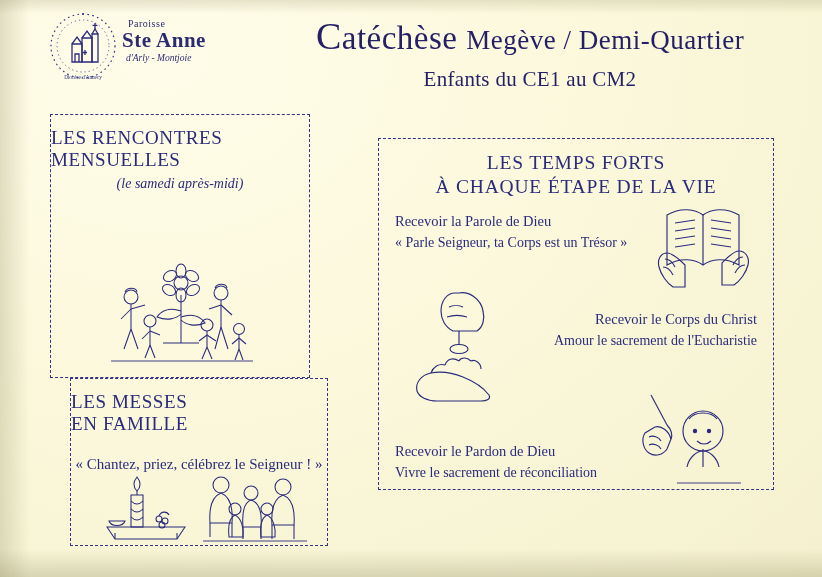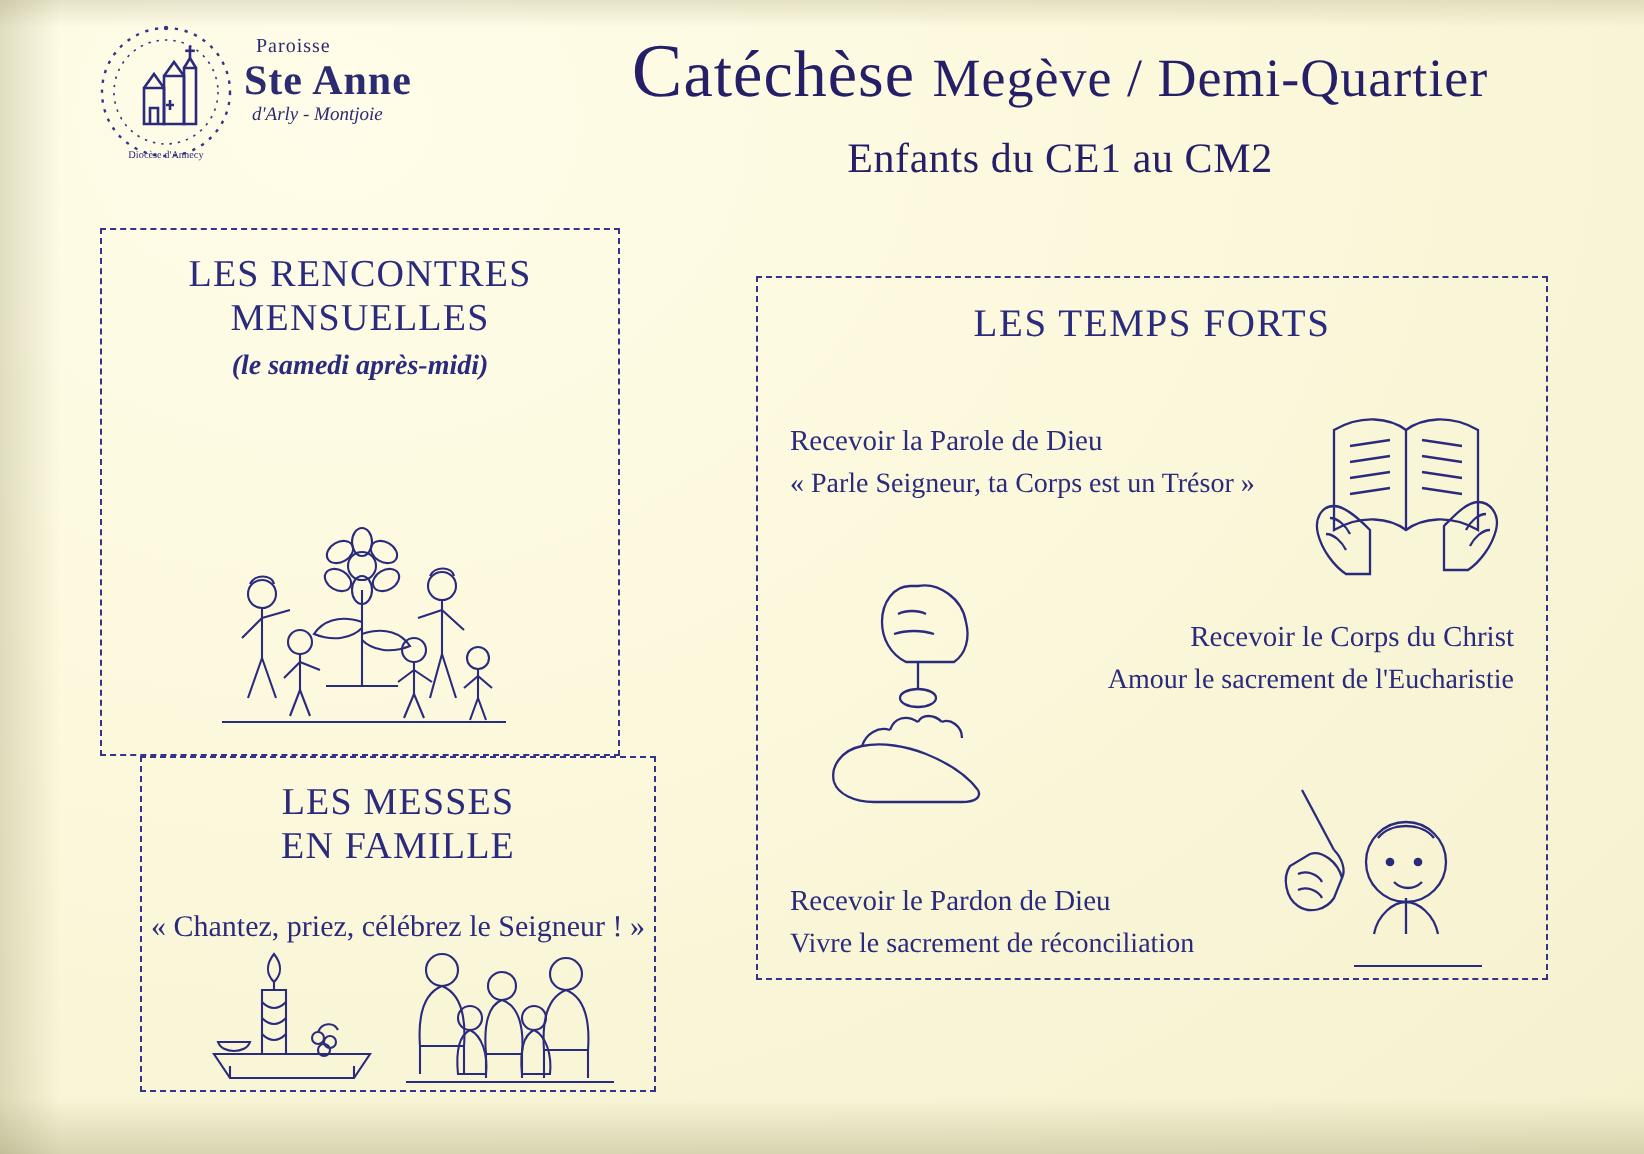--- a/index.html
+++ b/index.html
@@ -132,32 +132,32 @@
     font-family: Liberation Serif, serif;
   }
   .box-temps {
     left: 378px;
     top: 138px;
     width: 396px;
     height: 352px;
   }
 
   .box-title {
-    text-align: center;
+    text-align: left;
     color: #2b2b7d;
     font-size: 19px;
     letter-spacing: 0.6px;
     line-height: 1.18;
     margin-top: 12px;
   }
   .box-title .l2 { display: block; }
   .box-note {
     text-align: center;
     font-size: 14px;
-    font-weight: bold;
+    font-weight: normal;
     font-style: italic;
     margin-top: 4px;
     color: #2b2b7d;
   }
   .box-body {
     text-align: center;
     font-size: 14.5px;
     line-height: 1.45;
     margin-top: 14px;
     padding: 0 14px;
@@ -376,20 +376,21 @@
           <path d="M68 52 C62 55 61 64 62 74 L76 74 C77 64 74 55 68 52 Z"></path>
         </g>
         <path d="M4 78 L108 78" stroke-width="0.9"></path>
       </svg>
     </div>
   </div>
 
   <div class="box box-temps">
     <div class="temps-title">
       <span>LES TEMPS FORTS</span><br>
+      <span>À CHAQUE ÉTAPE DE LA VIE</span>
     </div>
 
     <div class="sacrament sac-parole">
       <div class="line1">Recevoir la Parole de Dieu</div>
       <div class="line2">« Parle Seigneur, ta Corps est un Trésor »</div>
     </div>
     <div class="art" style="left:272px; top:54px;">
       <svg width="108" height="104" viewBox="0 0 108 104" stroke="#2b2b7d" fill="none" stroke-width="1.15">
 
         <path d="M16 22 C30 14 44 16 52 22 C60 16 74 14 88 22 L88 72 C74 64 60 66 52 72 C44 66 30 64 16 72 Z"></path>

